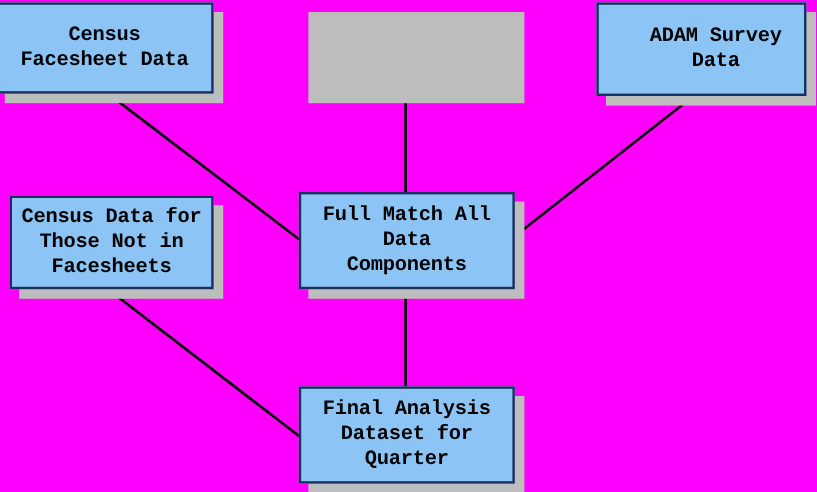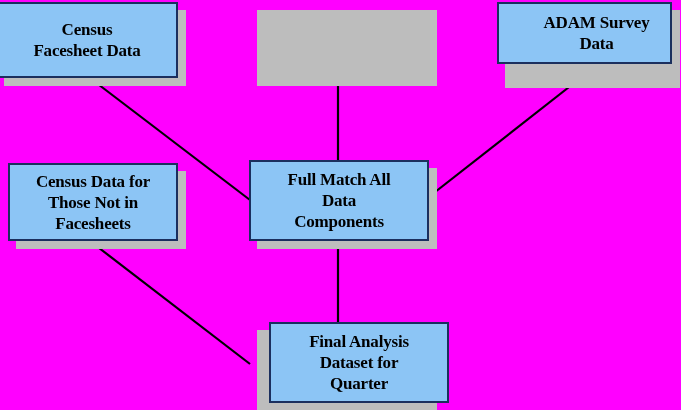--- a/index.html
+++ b/index.html
@@ -6,21 +6,21 @@
     margin: 0;
     padding: 0;
     background: #ff00ff;
   }
   #canvas {
     position: relative;
     width: 681px;
     height: 410px;
     background: #ff00ff;
     overflow: hidden;
-    font-family: Liberation Serif, serif;
+    font-family: Liberation Mono, monospace;
   }
   .connectors {
     position: absolute;
     left: 0;
     top: 0;
     width: 681px;
     height: 410px;
     pointer-events: none;
   }
   .node {
@@ -49,30 +49,30 @@
     background: #bdbdbd;
     z-index: 2;
   }
   
   #node-census-facesheet { left: -4px;  top: 2px;   width: 182px; height: 76px; }
   #shadow-census-facesheet { left: 4px; top: 10px;  width: 182px; height: 76px; }
 
   #node-urinanalysis     { left: 249px; top: 2px;   width: 180px; height: 76px; }
   #shadow-urinanalysis   { left: 257px; top: 10px;  width: 180px; height: 76px; }
 
-  #node-adam             { left: 497px; top: 2px;   width: 175px; height: 62px; padding-left: 24px; }
+  #node-adam             { left: 497px; top: 2px;   width: 175px; height: 78px; padding-left: 24px; }
   #shadow-adam           { left: 505px; top: 10px;  width: 175px; height: 78px; }
 
   #node-census-not       { left: 8px;   top: 163px; width: 170px; height: 78px; justify-content: flex-end; }
   #shadow-census-not     { left: 16px;  top: 171px; width: 170px; height: 78px; }
 
   #node-full-match       { left: 249px; top: 160px; width: 180px; height: 81px; justify-content: flex-end; }
   #shadow-full-match     { left: 257px; top: 168px; width: 180px; height: 81px; }
 
-  #node-final-analysis   { left: 249px; top: 322px; width: 180px; height: 81px; margin-left: 20px; }
+  #node-final-analysis   { left: 249px; top: 322px; width: 180px; height: 81px; }
   #shadow-final-analysis { left: 257px; top: 330px; width: 180px; height: 81px; }
 </style>
 </head>
 <body>
 
 <div id="canvas">
 
   <div class="shadow" id="shadow-census-facesheet"></div>
   <div class="shadow" id="shadow-urinanalysis"></div>
   <div class="shadow" id="shadow-adam"></div>

